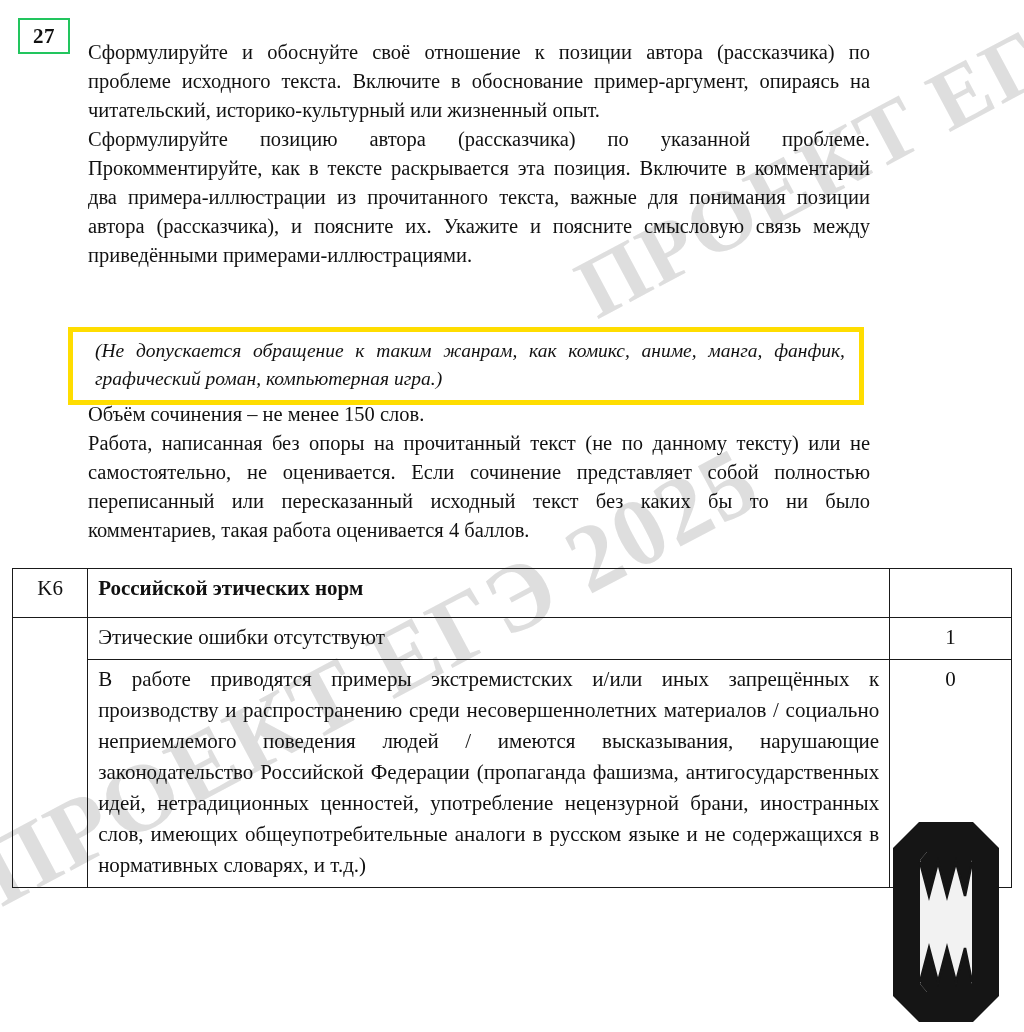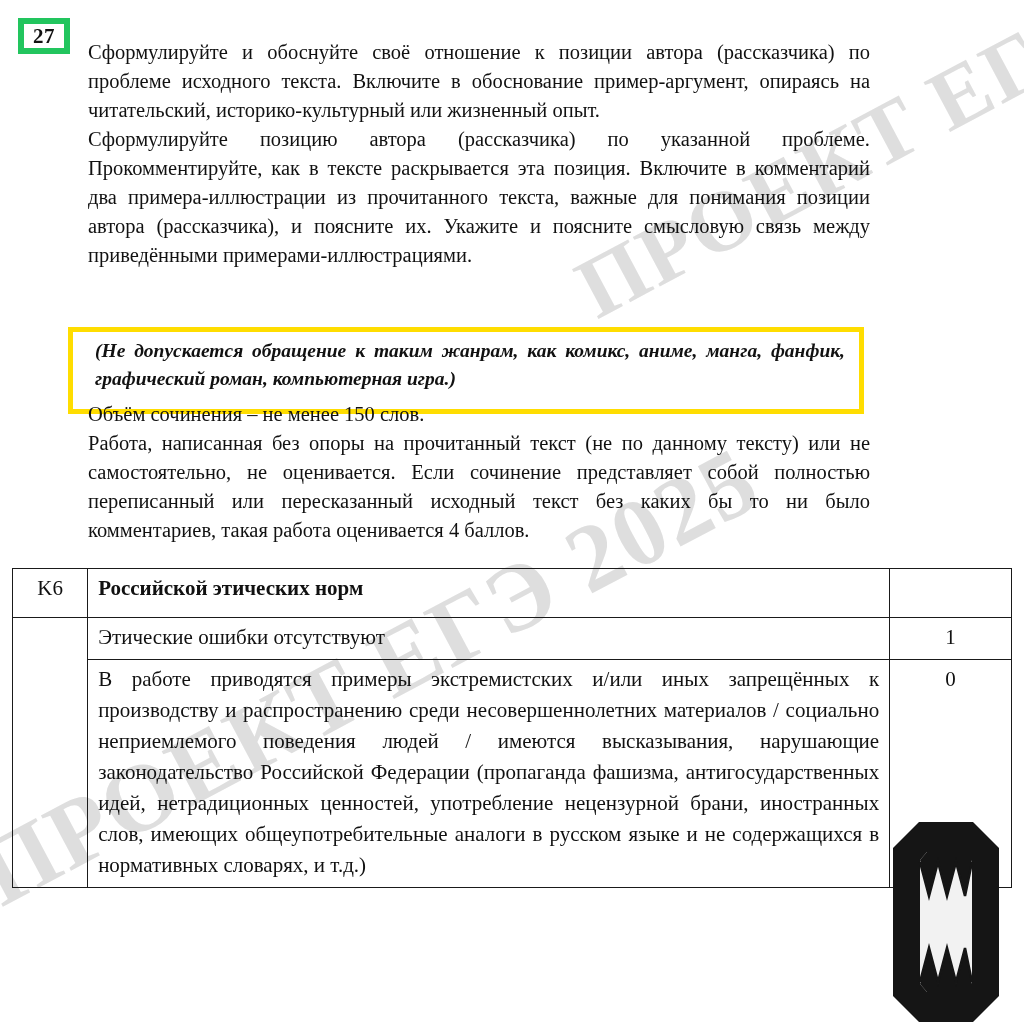--- a/index.html
+++ b/index.html
@@ -61,21 +61,21 @@
     left: 0;
     top: 0;
     width: 1024px;
   }
   .task-num-box {
     position: absolute;
     left: 18px;
     top: 18px;
     width: 52px;
     height: 36px;
-    border: 6px solid #22c55e;
+    border: 2px solid #22c55e;
     box-sizing: border-box;
     display: flex;
     align-items: center;
     justify-content: center;
     font-weight: 700;
     font-size: 21px;
     letter-spacing: 0.5px;
   }
   .task-body {
     position: absolute;
@@ -104,22 +104,21 @@
 
   
   .note-box {
     position: absolute;
     left: 68px;
     top: 327px;
     width: 796px;
     box-sizing: border-box;
     border: 5px solid #ffdd00;
     background: #ffffff;
-    padding: 5px 14px 16px 22px;
-    font-weight: bold;
+    padding: 5px 14px 7px 22px;
   }
   .note-text {
     margin: 0;
     font-style: italic;
     font-size: 19.5px;
     line-height: 28px;
     text-align: justify;
     text-align-last: left;
   }
 

